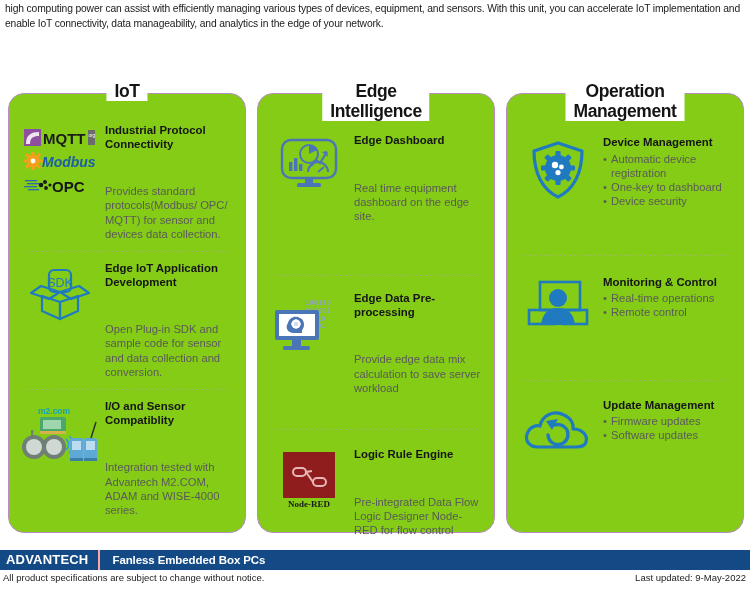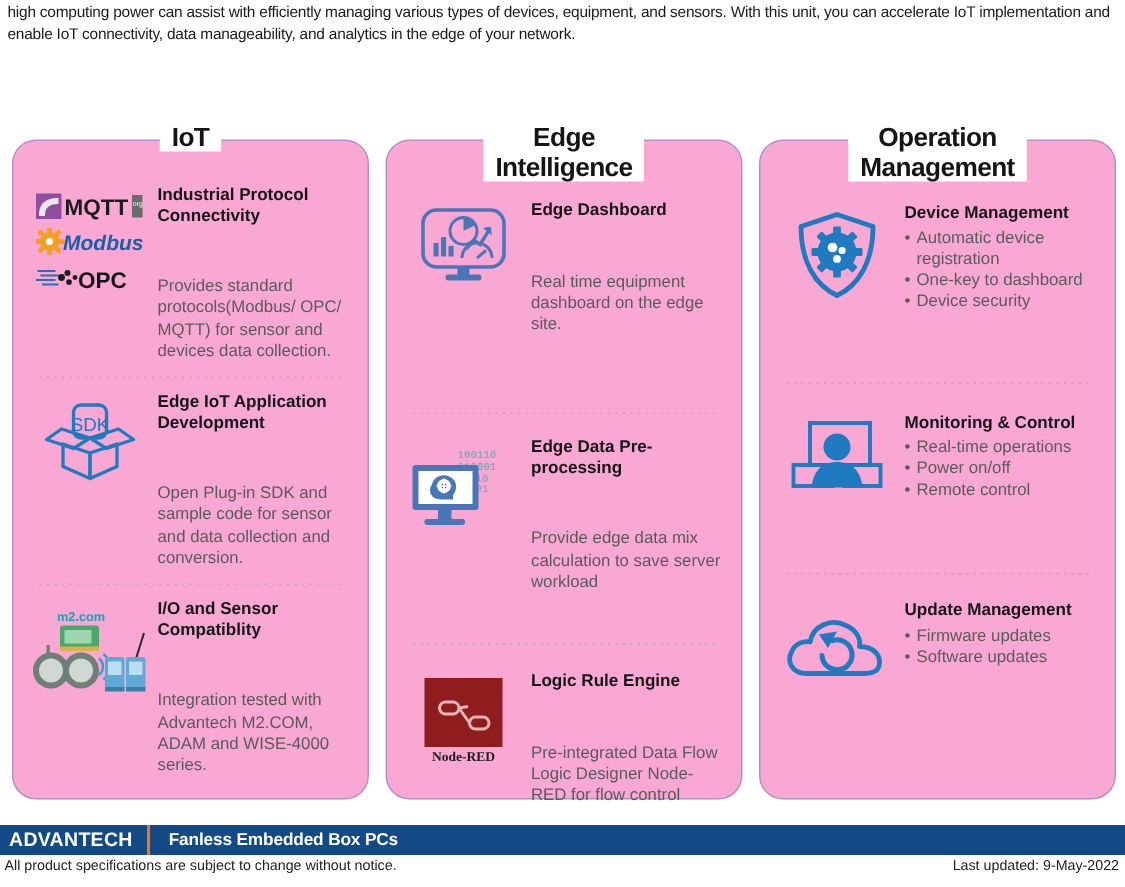--- a/index.html
+++ b/index.html
@@ -29,21 +29,21 @@
   .columns {
     position: absolute; left: 8px; top: 93px;
     width: 736px; height: 440px;
     display: flex; gap: 11px;
   }
   .col {
     position: relative;
     flex: 1 1 0;
     border: 1.4px solid #b98dc4;
     border-radius: 16px;
-    background: #f9a8d4;
+    background: #84cc16;
     padding: 26px 10px 8px 10px;
   }
   
   .col-title {
     position: absolute;
     top: -13px; left: 50%; transform: translateX(-50%);
     background: #ffffff;
     padding: 0 8px;
     text-align: center;
     font-size: 17.5px; font-weight: bold; color: #141414;
@@ -101,21 +101,21 @@
 
   
   .footer-bar {
     position: absolute; left: 0; top: 550px; width: 750px; height: 20px;
     background: #134a86;
     display: flex; align-items: center;
   }
   .footer-logo {
     color: #ffffff; font-weight: bold; font-size: 13px;
     letter-spacing: 0.2px; padding: 0 10px 0 6px;
-    border-right: 2px solid #f97316;
+    border-right: 2px solid #fca5a5;
     line-height: 20px;
   }
   .footer-title {
     color: #ffffff; font-size: 11.5px; font-weight: bold;
     padding-left: 12px; letter-spacing: -0.1px;
   }
   .footer-note {
     position: absolute; left: 3px; top: 572px;
     font-size: 9.5px; color: #222;
   }
@@ -395,21 +395,20 @@
             <g fill="#1f7ac0">
               <circle cx="31" cy="18" r="9"></circle>
               <path d="M31 28 C20 28 15 35 14 45 L48 45 C47 35 42 28 31 28 Z"></path>
             </g>
           </svg>
         </div>
         <div class="txt">
           <h3>Monitoring &amp; Control</h3>
           <ul>
             <li>Real-time operations</li>
-            <li>Power on/off</li>
             <li>Remote control</li>
           </ul>
         </div>
       </div>
 
       <div class="divider" style="margin-top:44px"></div>
 
       <div class="feature" style="padding-top:12px">
         <div class="icon-wrap">
           <svg width="72" height="50" viewBox="0 0 72 50">

